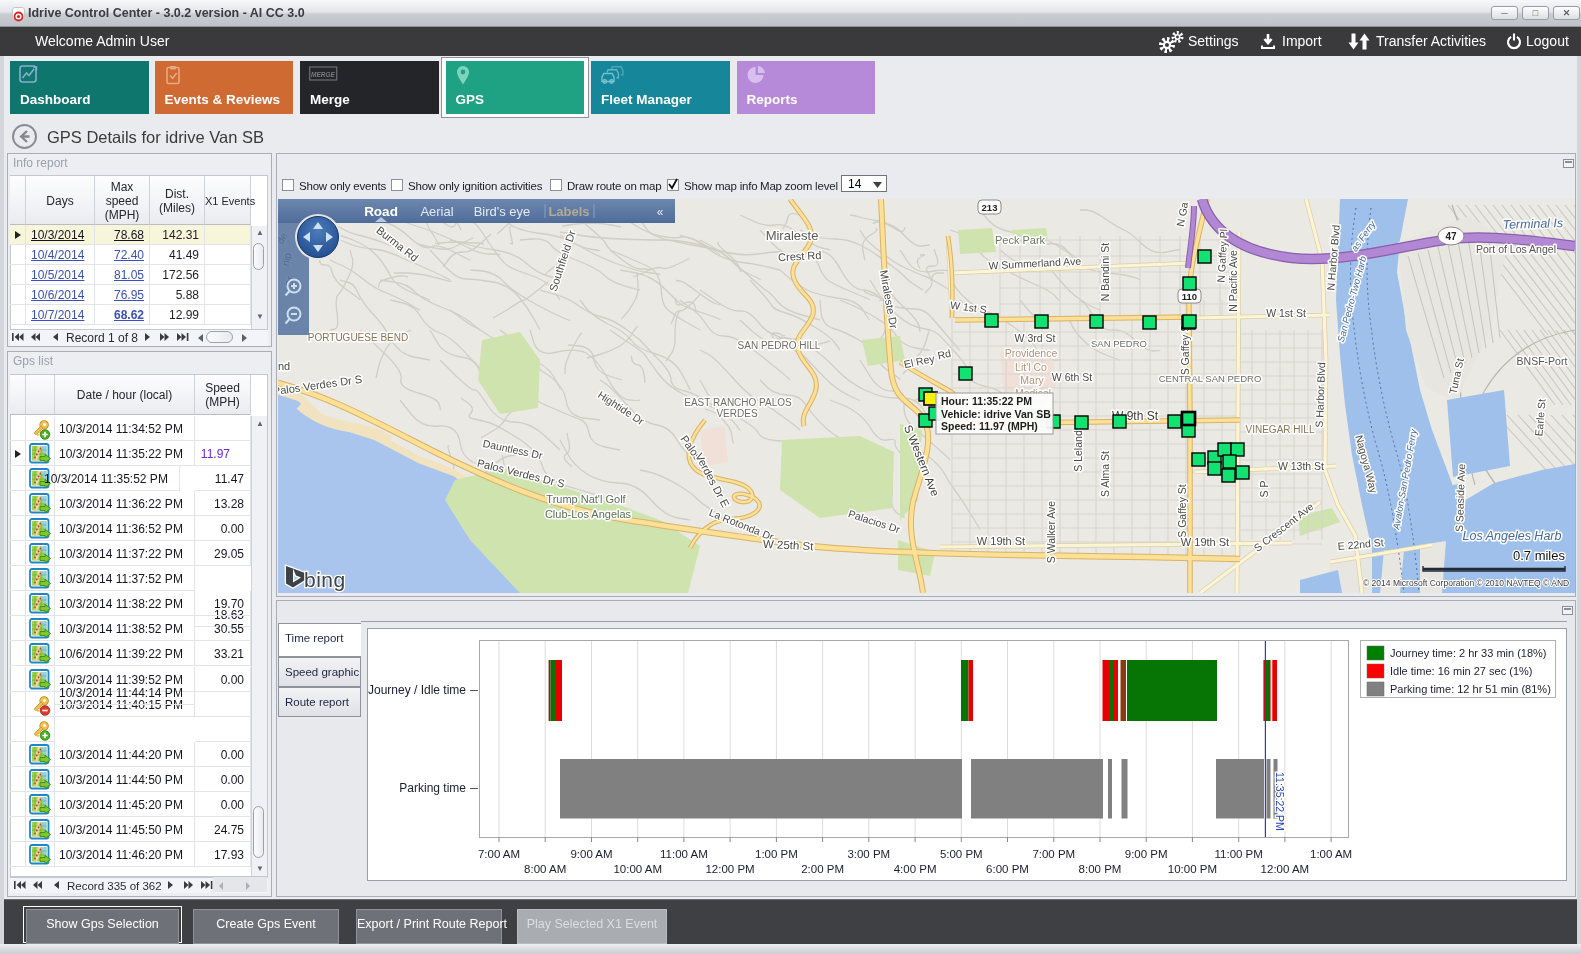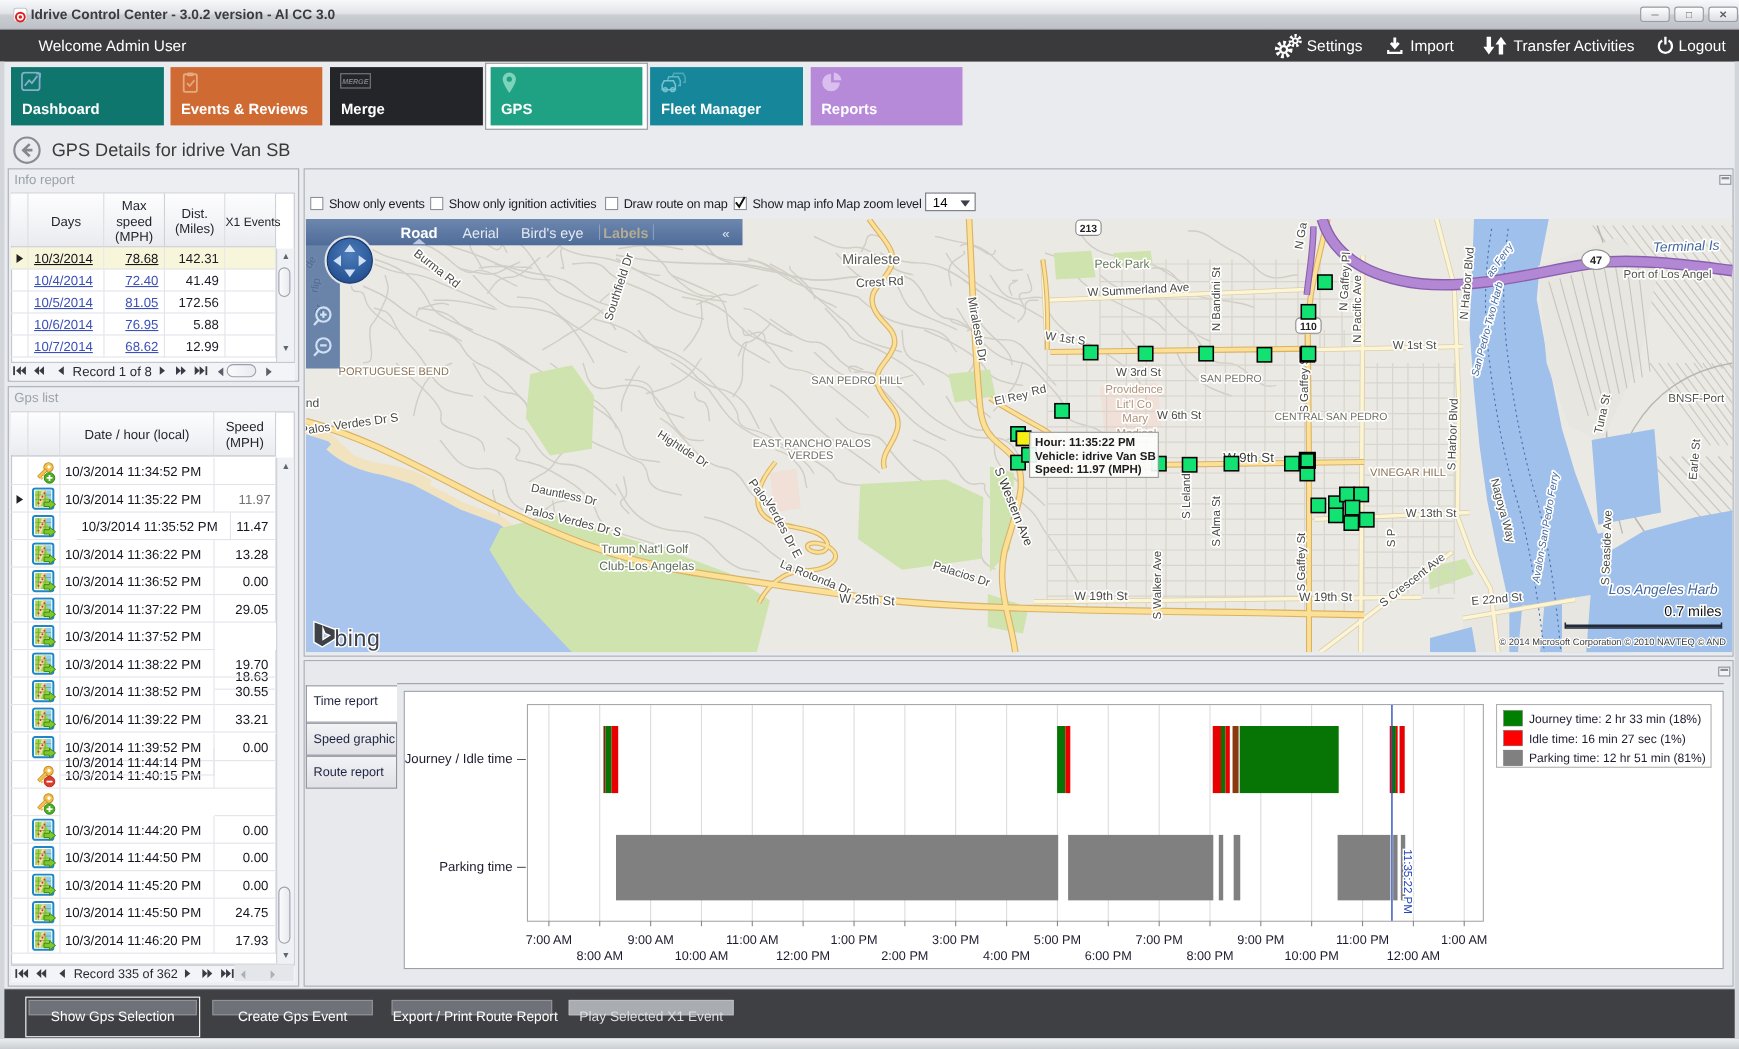--- a/index.html
+++ b/index.html
@@ -23,21 +23,21 @@
 .td{position:absolute;border-right:1px solid #e2e4e9;border-bottom:1px solid #e2e4e9;font-size:12px;color:#1c1c26;}
 .lnk{color:#3b50b8;text-decoration:underline;}
 .lnk1{color:#14141c;text-decoration:underline;font-weight:bold;}
 .navrow{position:absolute;background:#f3f4f7;border-top:1px solid #c3c7cf;color:#30303a;font-size:12px;}
 .scol{position:absolute;background:#f0f1f5;border-left:1px solid #cdd1d8;}
 .sthumb{position:absolute;background:linear-gradient(90deg,#fbfbfc,#e8eaee);border:1px solid #9aa0ac;border-radius:6px;}
 .sarr{position:absolute;color:#606670;font-size:8px;}
 .cbx{position:absolute;top:179px;width:12px;height:12px;background:#fff;border:1px solid #8a8f98;}
 .cbl{position:absolute;top:180px;font-size:11.5px;letter-spacing:-0.2px;color:#1c1c24;white-space:nowrap;}
 .chip{position:absolute;border:1px solid #9aa0aa;background:#fff;}
-.btn{position:absolute;top:909px;height:14px;background:#6e7177;border:1px solid #8f9298;color:#fff;font-size:12.5px;text-align:center;line-height:29px;white-space:nowrap;}
+.btn{position:absolute;top:909px;height:35px;background:#6e7177;border:1px solid #8f9298;color:#fff;font-size:12.5px;text-align:center;line-height:29px;white-space:nowrap;}
 .tabx{position:absolute;left:278px;width:83px;background:linear-gradient(#f2f3f5,#dfe1e6);border:1px solid #8f939b;color:#1f2340;font-size:11.5px;padding-top:8px;padding-left:6px;white-space:nowrap;overflow:hidden;}
 svg text{font-family:"Liberation Sans",sans-serif;}
 </style></head><body>
 <div class="abs titlebar"></div>
 <div class="abs appicon"><svg width="11" height="11">
       <circle cx="5.5" cy="5.5" r="4" fill="none" stroke="#d22" stroke-width="1.8"></circle>
       <circle cx="5.5" cy="5.5" r="1.6" fill="#d22"></circle>
     </svg></div>
 <div class="abs apptitle">Idrive Control Center - 3.0.2 version - Al CC 3.0</div>
 <div class="abs winbtn" style="left:1491px;">─</div>
@@ -192,21 +192,21 @@
   </div>
 <div class="abs td" style="left:150px;top:285px;width:55px;height:20px;">
     <span style="position:absolute;right:5px;top:3px;">5.88</span>
   </div>
 <div class="abs td" style="left:205px;top:285px;width:46px;height:20px;"></div>
 <div class="abs td" style="left:10px;top:305px;width:16px;height:20px;"></div>
 <div class="abs td" style="left:26px;top:305px;width:69px;height:20px;">
     <span class="lnk" style="position:absolute;left:5px;top:3px;font-weight:normal;">10/7/2014</span>
   </div>
 <div class="abs td" style="left:95px;top:305px;width:55px;height:20px;">
-    <span class="lnk" style="position:absolute;right:5px;top:3px;font-weight:normal;">68.62</span>
+    <span class="lnk" style="position:absolute;right:5px;top:3px;font-weight:bold;">68.62</span>
   </div>
 <div class="abs td" style="left:150px;top:305px;width:55px;height:20px;">
     <span style="position:absolute;right:5px;top:3px;">12.99</span>
   </div>
 <div class="abs td" style="left:205px;top:305px;width:46px;height:20px;"></div>
 <div class="abs scol" style="left:251px;top:226px;width:16px;height:103px;"></div>
 <div class="abs sarr" style="left:256px;top:228px;">▲</div>
 <div class="abs sthumb" style="left:253px;top:243px;width:11px;height:27px;"></div>
 <div class="abs sarr" style="left:256px;top:312px;">▼</div>
 <div class="abs navrow" style="left:10px;top:329px;width:258px;height:17px;"></div>
@@ -295,42 +295,42 @@
         <g stroke="#5a8a20" stroke-width="0.7" opacity="0.6">
           <path d="M3,7 h14.5 M3,11 h14.5 M6,3 v14.5 M12,3 v14.5"></path>
         </g>
         <path d="M11,13.5 h5 v-2.2 l5.5,4.2 -5.5,4.2 v-2.2 h-5 z" fill="#7ec82e" stroke="#3d8a10" stroke-width="0.9"></path>
       </svg></span>
   </div>
 <div class="abs td" style="left:55px;top:440.6px;width:140px;height:25.1px;">
     <span style="position:absolute;left:4px;top:6px;color:#15151f;">10/3/2014 11:35:22 PM</span>
   </div>
 <div class="abs td" style="left:195px;top:440.6px;width:56px;height:25.1px;">
-    <span style="position:absolute;right:4px;top:6px;color:#737373;">11.97</span>
+    <span style="position:absolute;right:20px;top:6px;color:#6d28d9;">11.97</span>
   </div>
 <div class="abs td" style="left:10px;top:465.7px;width:16px;height:25.1px;"></div>
 <div class="abs td" style="left:26px;top:465.7px;width:29px;height:25.1px;">
     <span style="position:absolute;left:3px;top:2px;"><svg width="22" height="22" viewBox="0 0 22 22">
         <rect x="1" y="1" width="18.5" height="18.5" rx="2" fill="#fff" stroke="#1f86c8" stroke-width="1.8"></rect>
         <rect x="3" y="3" width="14.5" height="14.5" fill="#9ed54f"></rect>
         <path d="M10,3 h7.5 v11 z" fill="#8fd0f0"></path>
         <path d="M9,3 h4.5 L8,17.5 h-3.5 z" fill="#ecdca8"></path>
         <g fill="#d8302a">
           <circle cx="6" cy="14.5" r="0.9"></circle>
           <circle cx="7.8" cy="11.5" r="0.9"></circle>
           <circle cx="9.6" cy="8.5" r="0.9"></circle>
           <circle cx="11.4" cy="5.5" r="0.9"></circle>
         </g>
         <g stroke="#5a8a20" stroke-width="0.7" opacity="0.6">
           <path d="M3,7 h14.5 M3,11 h14.5 M6,3 v14.5 M12,3 v14.5"></path>
         </g>
         <path d="M11,13.5 h5 v-2.2 l5.5,4.2 -5.5,4.2 v-2.2 h-5 z" fill="#7ec82e" stroke="#3d8a10" stroke-width="0.9"></path>
       </svg></span>
   </div>
-<div class="abs td" style="left:70px;top:465.7px;width:140px;height:25.1px;">
+<div class="abs td" style="left:40px;top:465.7px;width:140px;height:25.1px;">
     <span style="position:absolute;left:4px;top:6px;color:#15151f;">10/3/2014 11:35:52 PM</span>
   </div>
 <div class="abs td" style="left:195px;top:465.7px;width:56px;height:25.1px;">
     <span style="position:absolute;right:6px;top:6px;color:#15151f;">11.47</span>
   </div>
 <div class="abs td" style="left:10px;top:490.8px;width:16px;height:25.1px;"></div>
 <div class="abs td" style="left:26px;top:490.8px;width:29px;height:25.1px;">
     <span style="position:absolute;left:3px;top:2px;"><svg width="22" height="22" viewBox="0 0 22 22">
         <rect x="1" y="1" width="18.5" height="18.5" rx="2" fill="#fff" stroke="#1f86c8" stroke-width="1.8"></rect>
         <rect x="3" y="3" width="14.5" height="14.5" fill="#9ed54f"></rect>

